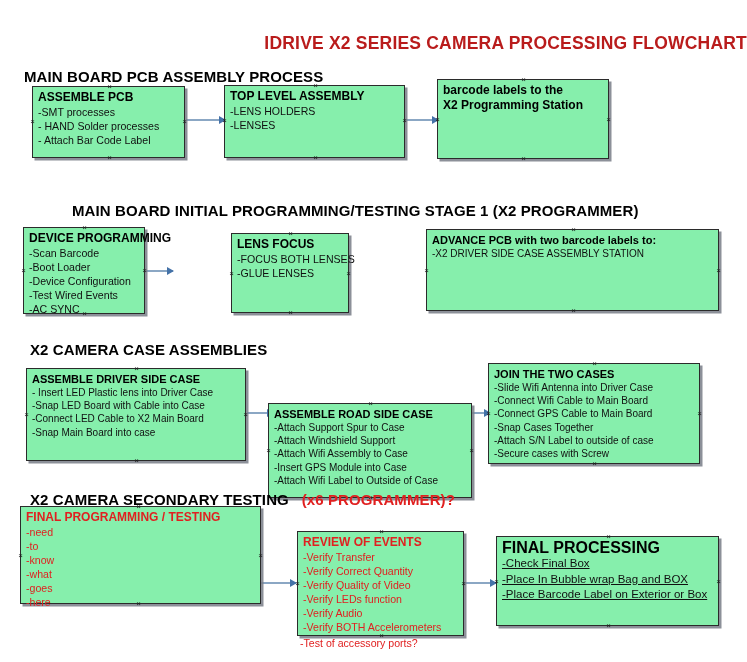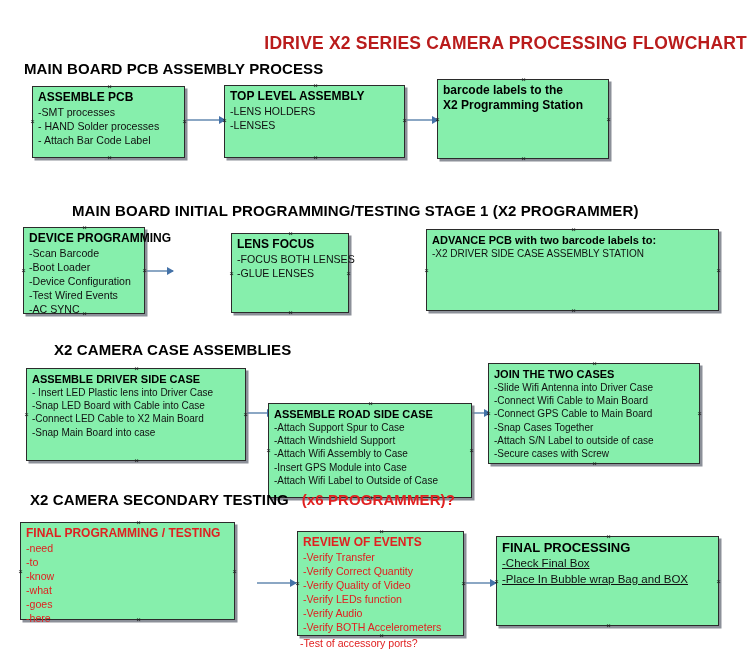--- a/index.html
+++ b/index.html
@@ -56,21 +56,21 @@
     font-size:10px;
     color:#101010;
     line-height:13.2px;
     white-space:nowrap;
   }
   
   .node.red .n-title{color:#e02020;}
   .node.red .n-line{color:#e02020;}
 
   
-  .node.t13 .n-title{font-size:13px;line-height:16px;}
+  .node.t13 .n-title{font-size:16px;line-height:16px;}
   .node.t13 .n-line{font-size:11.5px;line-height:15.5px;text-decoration:underline;}
 
   .node.t12 .n-title{font-size:12px;line-height:15px;}
   .node.t12 .n-line{font-size:10.6px;line-height:14px;}
 
   
   .conn{position:absolute;height:2px;background:#8ba7c4;}
   .conn .head{
     position:absolute;right:-1px;top:-3px;
     width:0;height:0;
@@ -92,21 +92,21 @@
   }
   .hx:before{content:"\00D7";}
 </style>
 </head>
 <body>
 
 <div id="canvas">
 
   <div class="doc-title">IDRIVE X2  SERIES CAMERA PROCESSING FLOWCHART</div>
 
-  <div class="section-head" style="left:24px;top:60px;">
+  <div class="section-head" style="left:24px;top:68px;">
     <span>MAIN BOARD PCB ASSEMBLY PROCESS</span>
   </div>
 
   <div class="conn" style="left:186px;top:119px;width:39px;">
       <i class="head"></i>
     </div>
   <div class="conn" style="left:404px;top:119px;width:34px;">
       <i class="head"></i>
     </div>
 
@@ -176,21 +176,21 @@
 
   <div class="node" style="left:426px;top:229px;width:293px;height:82px;">
     <div class="n-title">ADVANCE PCB with two barcode labels to:</div>
     <div class="n-line">-X2 DRIVER  SIDE  CASE  ASSEMBLY STATION</div>
     <span class="hx" style="left:143px;top:-4px;"></span>
     <span class="hx" style="left:143px;bottom:-4px;"></span>
     <span class="hx" style="left:-4px;top:37px;"></span>
     <span class="hx" style="right:-4px;top:37px;"></span>
   </div>
 
-  <div class="section-head" style="left:30px;top:341px;margin-left:24px;">
+  <div class="section-head" style="left:30px;top:341px;">
     <span>X2 CAMERA CASE ASSEMBLIES</span>
   </div>
 
   <div class="conn" style="left:247px;top:412px;width:26px;">
       <i class="head"></i>
     </div>
   <div class="conn" style="left:466px;top:412px;width:24px;">
       <i class="head"></i>
     </div>
 
@@ -238,21 +238,21 @@
     <span>&nbsp;&nbsp;</span><span class="accent">(x6 PROGRAMMER)?</span>
   </div>
 
   <div class="conn" style="left:257px;top:582px;width:39px;">
       <i class="head"></i>
     </div>
   <div class="conn" style="left:463px;top:582px;width:33px;">
       <i class="head"></i>
     </div>
 
-  <div class="node red t12" style="left:20px;top:522px;width:215px;height:98px;">
+  <div class="node red t12" style="left:20px;top:506px;width:241px;height:98px;">
     <div class="n-title">FINAL PROGRAMMING / TESTING</div>
     <div class="n-line">-need</div>
     <div class="n-line">-to</div>
     <div class="n-line">-know</div>
     <div class="n-line">-what</div>
     <div class="n-line">-goes</div>
     <div class="n-line">-here</div>
     <span class="hx" style="left:114px;top:-4px;"></span>
     <span class="hx" style="left:114px;bottom:-4px;"></span>
     <span class="hx" style="left:-4px;top:45px;"></span>
@@ -271,19 +271,20 @@
     <span class="hx" style="left:80px;top:-4px;"></span>
     <span class="hx" style="left:80px;bottom:-4px;"></span>
     <span class="hx" style="left:-4px;top:48px;"></span>
     <span class="hx" style="right:-4px;top:48px;"></span>
   </div>
 
   <div class="node t13" style="left:496px;top:536px;width:223px;height:90px;">
     <div class="n-title">FINAL PROCESSING</div>
     <div class="n-line"> -Check Final Box</div>
     <div class="n-line">-Place In Bubble wrap Bag and BOX</div>
+    <div class="n-line">-Place Barcode Label on Exterior or Box</div>
     <span class="hx" style="left:108px;top:-4px;"></span>
     <span class="hx" style="left:108px;bottom:-4px;"></span>
     <span class="hx" style="left:-4px;top:41px;"></span>
     <span class="hx" style="right:-4px;top:41px;"></span>
   </div>
 
 </div>
 
 </body></html>

